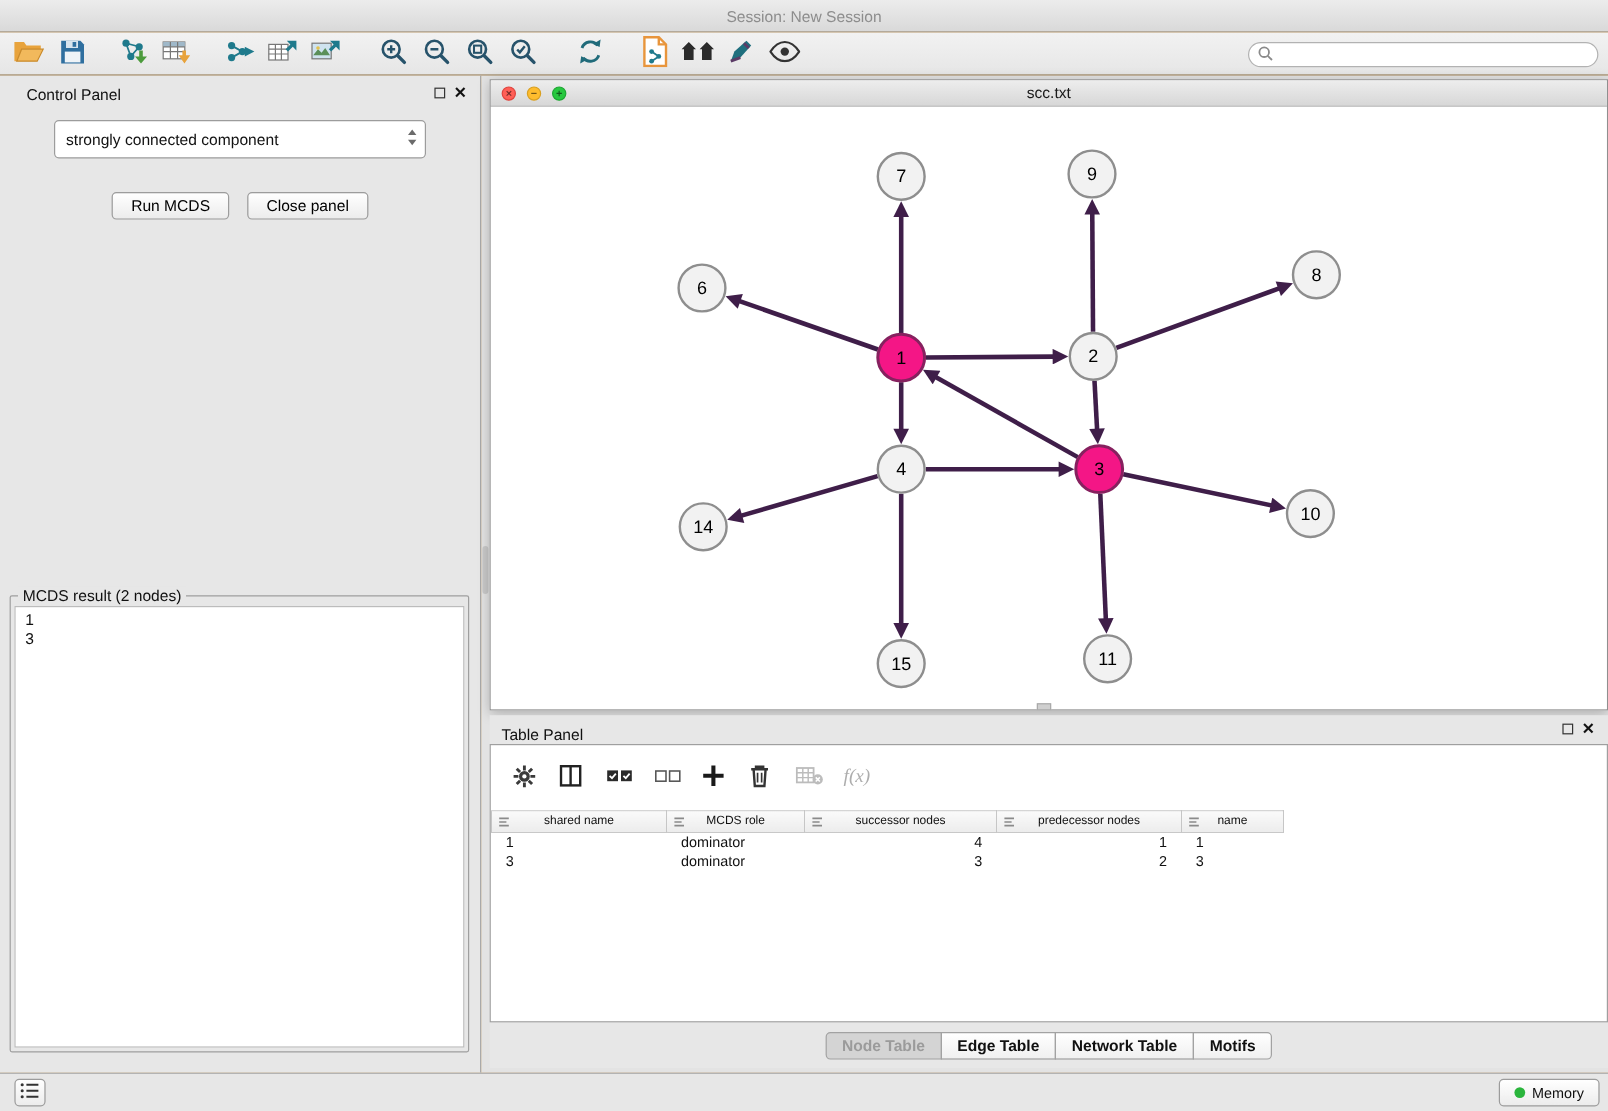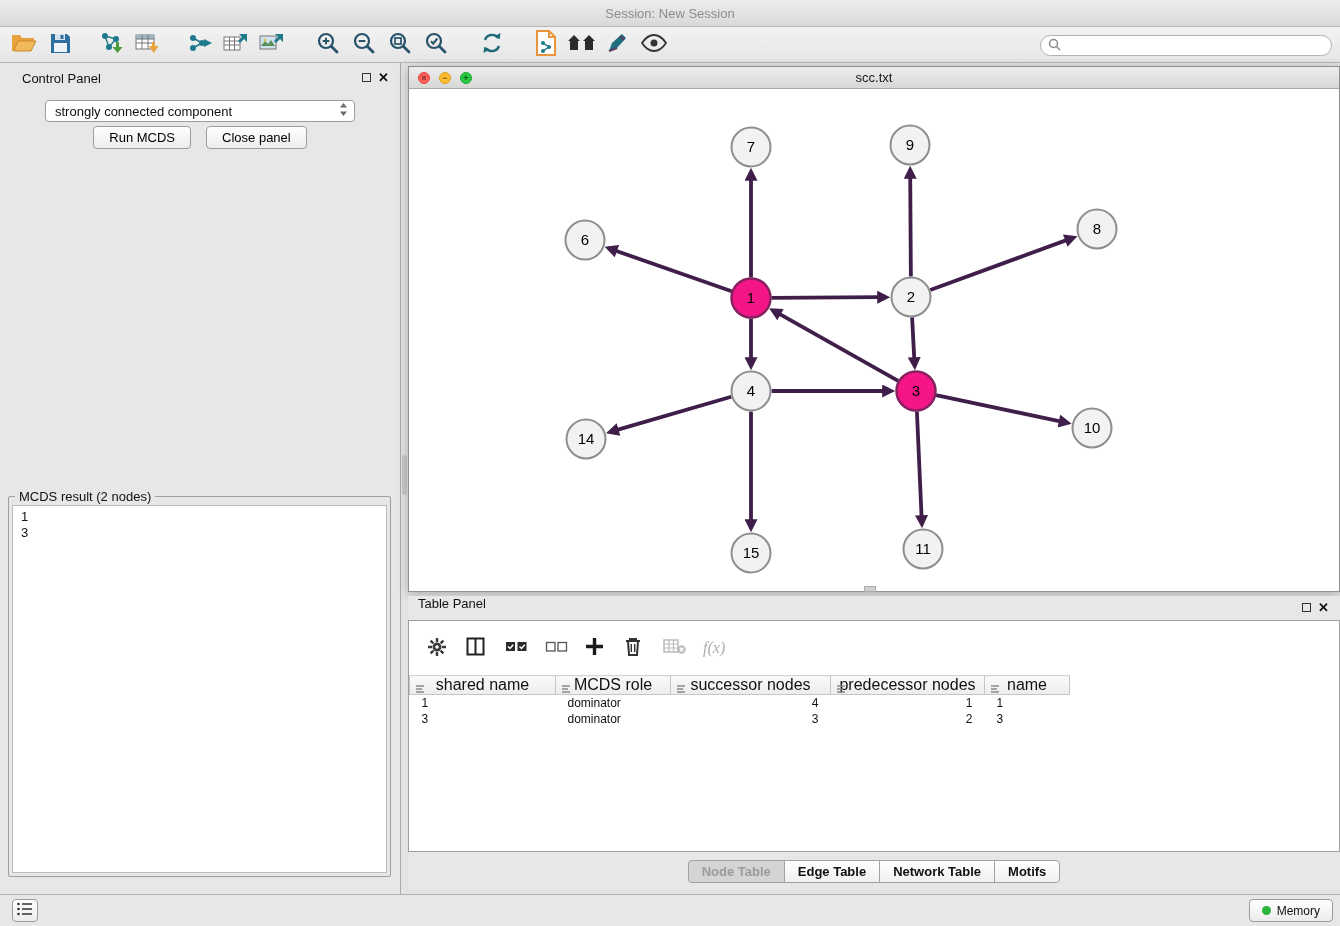--- a/index.html
+++ b/index.html
@@ -32,25 +32,25 @@
   .panel-close { position:absolute; top:7px; font-weight:bold; font-size:13px; color:#111; }
   .cp-header .panel-float { right:29px; }
   .cp-header .panel-close { right:11px; }
   .cp-tabs { display:flex; justify-content:center; margin-top:2px; }
   .seg { font-size:13px; padding:3px 13px; background:linear-gradient(#ffffff,#f0f0f0);
     border:1px solid #a2a2a2; margin-left:-1px; color:#111; cursor:default; }
   .seg:first-child { border-radius:4px 0 0 4px; margin-left:0; }
   .seg:last-child { border-radius:0 4px 4px 0; }
   .seg.active { background:#d4d4d4; color:#9b9b9b; }
   .cp-label { text-align:center; margin-top:22px; font-size:13px; }
-  .selectbox { width:310px; height:22px; margin:7px auto 0 auto; background:#fff;
+  .selectbox { width:310px; height:32px; margin:7px auto 0 auto; background:#fff;
     border:1px solid #9c9c9c; border-radius:4px; display:flex; align-items:center;
     padding:0 6px 0 9px; font-size:13px; }
   .selectbox .val { flex:1; }
-  .btn-row { display:flex; justify-content:center; gap:15px; margin-top:4px; }
+  .btn-row { display:flex; justify-content:center; gap:15px; margin-top:28px; }
   .btn { height:23px; padding:0 15px; font-size:13px; font-family:"Liberation Sans",sans-serif;
     background:linear-gradient(#ffffff,#ececec); border:1px solid #9c9c9c; border-radius:4px; cursor:default; }
   .result-group { position:absolute; left:8px; right:9px; top:433px; bottom:17px;
     border:1px solid #9f9f9f; border-radius:2px; padding:8px 3px 3px 3px; }
   .result-legend { position:absolute; top:-8px; left:6px; background:#e7e7e7; padding:0 4px; font-size:13px; }
   .result-list { width:100%; height:100%; background:#fff; border:1px solid #bcbcbc;
     overflow:hidden; padding:3px 8px; font-size:13px; line-height:16px; }
   .result-item { height:16px; }
 
   
@@ -67,29 +67,29 @@
     display:flex; align-items:center; justify-content:center; font-size:9px; line-height:12px;
     color:rgba(0,0,0,0.55); font-weight:bold; }
   .tl.red { left:9px; background:#ff5f57; border:1px solid #e0443e; }
   .tl.yellow { left:30px; background:#febc2e; border:1px solid #d9a022; }
   .tl.green { left:51px; background:#28c840; border:1px solid #1ea733; }
   .net-content { position:relative; width:930px; height:502px; background:#fff; overflow:hidden; }
   .net-resize-handle { position:absolute; left:455px; bottom:-1px; width:12px; height:6px; background:#cfcfcf; border:1px solid #aaa; }
 
   
   .table-panel { position:absolute; left:7px; top:533px; width:932px; height:294px; background:#e7e7e7; }
-  .tp-header { position:relative; height:24px; display:flex; align-items:flex-start; padding-left:10px; }
+  .tp-header { position:relative; height:24px; display:flex; align-items:flex-end; padding-left:10px; }
   .tp-header .panel-float { right:29px; top:7px; }
   .tp-header .panel-close { right:11px; top:4px; }
   .tp-body { position:absolute; left:0; top:24px; width:932px; height:232px; background:#fff; border:1px solid #9f9f9f; overflow:hidden; }
   .tp-toolbar { height:54px; display:flex; align-items:center; gap:17px; padding-left:18px; }
   .tp-tbtn { display:flex; align-items:center; justify-content:flex-start; min-width:22px; height:24px; cursor:default; }
   .fx-label { font-family:"Liberation Serif", serif; font-style:italic; font-size:16px; color:#adadad; }
   table.tp-table { border-collapse:collapse; table-layout:fixed; width:660px; }
-  .tp-table th { position:relative; height:18px; font-size:16px; font-weight:normal;
+  .tp-table th { position:relative; height:18px; font-size:10px; font-weight:normal;
     background:linear-gradient(#fafafa,#ececec); border:1px solid #c6c6c6; border-top:1px solid #d5d5d5; }
   .tp-table th .sort-ic { position:absolute; left:5px; top:4px; }
   .tp-table td { height:16px; font-size:12px; padding:0 12px; white-space:nowrap; }
   .tp-tabs { position:absolute; left:0; bottom:4px; width:932px; height:30px;
     display:flex; align-items:center; justify-content:center;font-weight:bold; }
 
   
   .statusbar { position:absolute; left:0; top:894px; width:1340px; height:32px;
     background:#e7e7e7; border-top:1px solid #b3b3b3;padding-left:35px; }
   .sb-left-btn { position:absolute; left:12px; top:4px; width:26px; height:23px;

